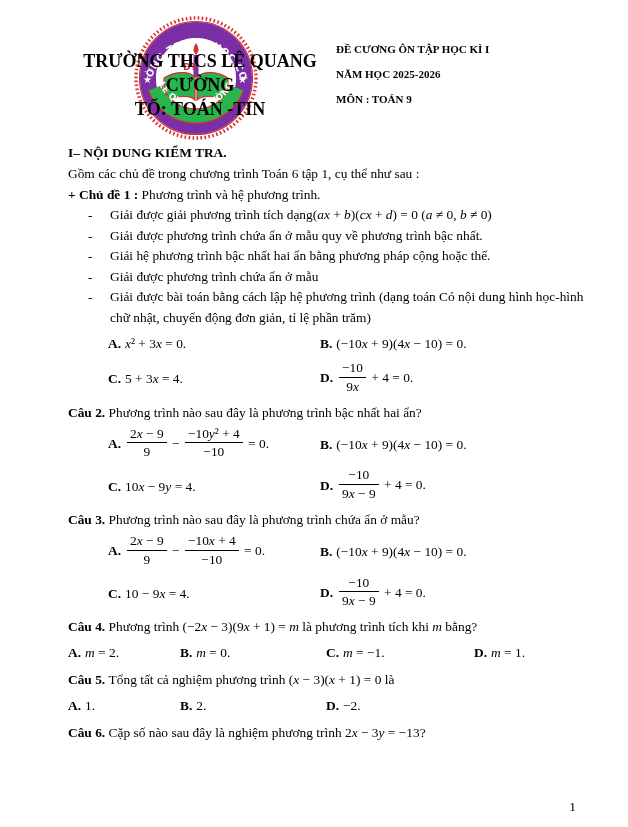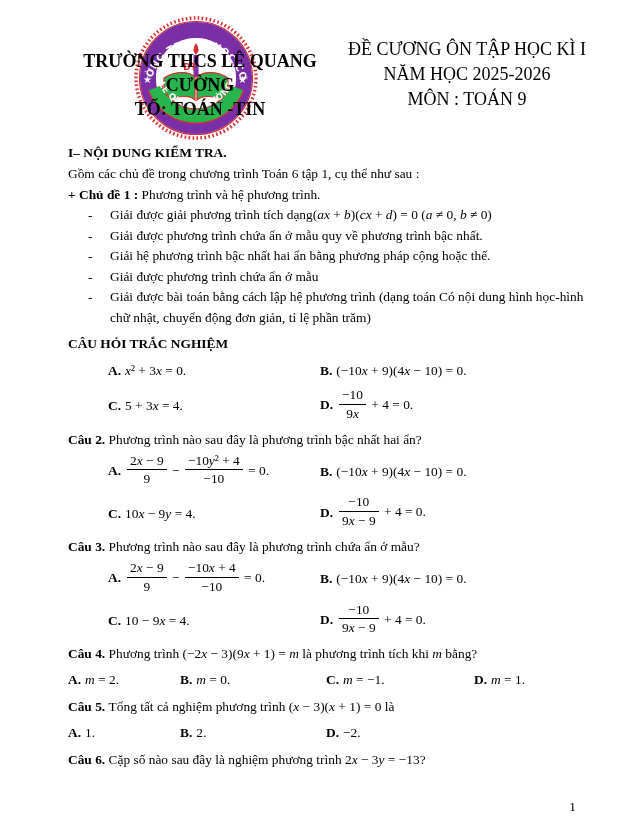--- a/index.html
+++ b/index.html
@@ -13,21 +13,21 @@
   .page { position:relative; width:628px; height:827px; padding:142px 30px 0 68px; overflow:hidden; background:#fff; }
 
   
   .logo { position:absolute; left:133px; top:15px; width:126px; height:126px; z-index:0; }
   .hleft {
     position:absolute; left:58px; top:49px; width:284px; z-index:1;
     text-align:center; font-weight:bold; font-size:18px; line-height:24px;
   }
   .hright {
     position:absolute; left:336px; top:37px; width:262px; z-index:1;
-    text-align:center; font-weight:normal; font-size:18px; line-height:25px;
+    text-align:left; font-weight:bold; font-size:11px; line-height:25px;
   }
 
   
   .h1 { font-weight:bold; line-height:21px; }
   .intro { line-height:21px; }
   .topic { line-height:21px; }
   .bullet { display:flex; padding-left:20px; line-height:20.5px; }
   .bullet .dash { width:22px; flex:none; }
   .bullet .btxt { flex:1; }
   .quizh { margin:5px 0 1px; line-height:22px; }
@@ -111,21 +111,20 @@
         </div>
         <div class="bullet">
           <span class="dash">-</span>
           <span class="btxt">Giải được phương trình chứa ẩn ở mẫu</span>
         </div>
         <div class="bullet">
           <span class="dash">-</span>
           <span class="btxt">Giải được bài toán bằng cách lập hệ phương trình (dạng toán Có nội dung hình học-hình chữ nhật, chuyển động đơn giản, tỉ lệ phần trăm)</span>
         </div>
       </div>
-    <p class="h1 quizh">CÂU HỎI TRẮC NGHIỆM</p>
     <div id="questions">
         <div class="question">
           <div class="opts grid2">
             <div class="opt"><span class="okey">A.</span><span class="math"><span class="it">x</span><span>² + 3</span><span class="it">x</span><span> = 0.</span></span></div>
             <div class="opt"><span class="okey">B.</span><span class="math"><span>(−10</span><span class="it">x</span><span> + 9)(4</span><span class="it">x</span><span> − 10) = 0.</span></span></div>
             <div class="opt"><span class="okey">C.</span><span class="math"><span>5 + 3</span><span class="it">x</span><span> = 4.</span></span></div>
             <div class="opt"><span class="okey">D.</span><span class="frac"><span class="num"><span class="math"><span>−10</span></span></span><span class="den"><span class="math"><span>9</span><span class="it">x</span></span></span></span><span class="math"><span> + 4 = 0.</span></span></div>
           </div>
         </div>
         <div class="question">

